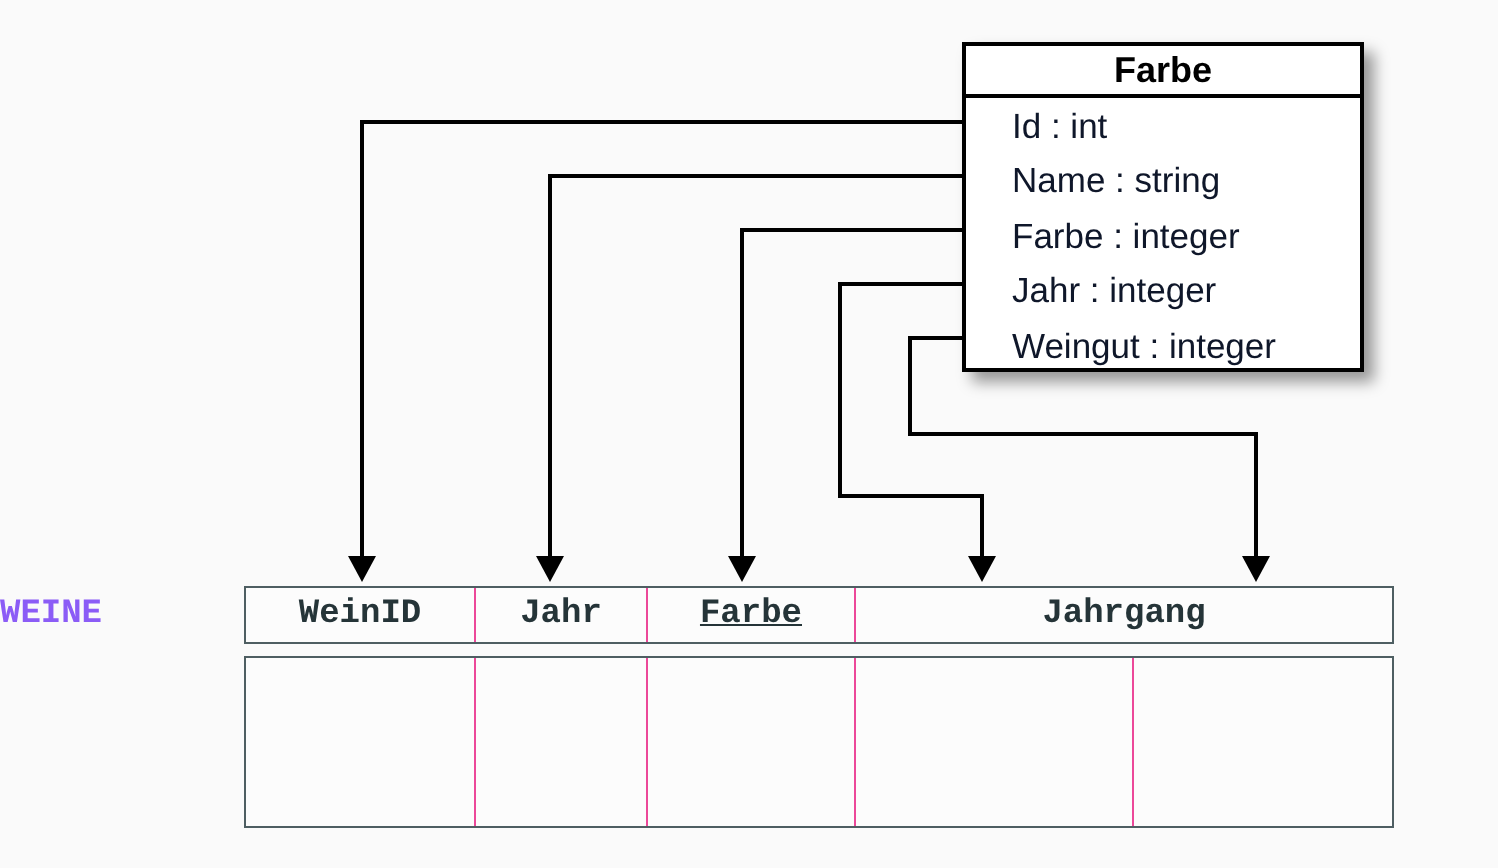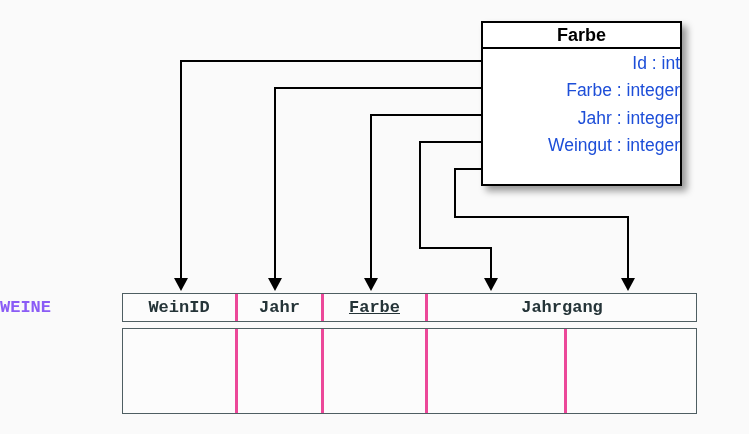--- a/index.html
+++ b/index.html
@@ -24,45 +24,44 @@
   }
   .class-title {
     height: 24px; line-height: 24px;
     border-bottom: 2px solid #000000;
     text-align: center;
     font-weight: bold; font-size: 18px; color: #000000;
   }
   .attrs { padding: 1px 0 0 0; }
   .attr {
     height: 27.4px; line-height: 27.4px;
-    padding-left: 3px;
-    font-size: 17.5px; color: #1d4ed8;
+    padding-left: 23px;
+    font-size: 17.5px; color: #0f172a;
     white-space: nowrap;
-    text-align: right;
   }
 
   
   .table-label {
     position: absolute; left: 0px; top: 293px; width: 108px; height: 29px;
     line-height: 29px; text-align: left;
     font-family: "Liberation Mono", "DejaVu Sans Mono", monospace;
     font-weight: bold; font-size: 17px; color: #8b5cf6;
   }
   .header-row, .data-row {
     position: absolute; left: 122px; width: 575px;
     display: flex;
     border: 1px solid #4e5e62;
     box-sizing: border-box;
     background: #fcfcfc;
   }
   .header-row { top: 293px; height: 29px; }
   .data-row   { top: 328px; height: 86px; }
   .cell {
     box-sizing: border-box;
-    border-right: 3px solid #ec4899;
+    border-right: 1px solid #ec4899;
     height: 100%;
   }
   .cell:last-child { border-right: none; flex: 1; }
   .c0 { width: 115px; } .c1 { width: 86px; } .c2 { width: 104px; text-decoration: underline; } .c3 { width: 139px; text-align: center; }
   .header-row .cell {
     display: flex; align-items: center; justify-content: center;
     font-family: "Liberation Mono", "DejaVu Sans Mono", monospace;
     font-weight: bold; font-size: 17px; color: #253438;
     white-space: nowrap;
   }
@@ -92,20 +91,21 @@
     <g stroke="#000000" stroke-width="2" fill="none">
       <polyline points="481,169 455,169 455,217 628,217 628,278"></polyline>
       <polygon points="621,278 635,278 628,291" fill="#000000" stroke="none"></polygon>
     </g>
   </svg>
 
   <div class="class-box">
     <div class="class-title">Farbe</div>
     <div class="attrs">
       <div class="attr">Id : int</div>
+      <div class="attr">Name : string</div>
       <div class="attr">Farbe : integer</div>
       <div class="attr">Jahr : integer</div>
       <div class="attr">Weingut : integer</div>
     </div>
   </div>
 
   <div class="table-label">WEINE</div>
 
   <div class="header-row">
     <div class="cell c0">WeinID</div>

